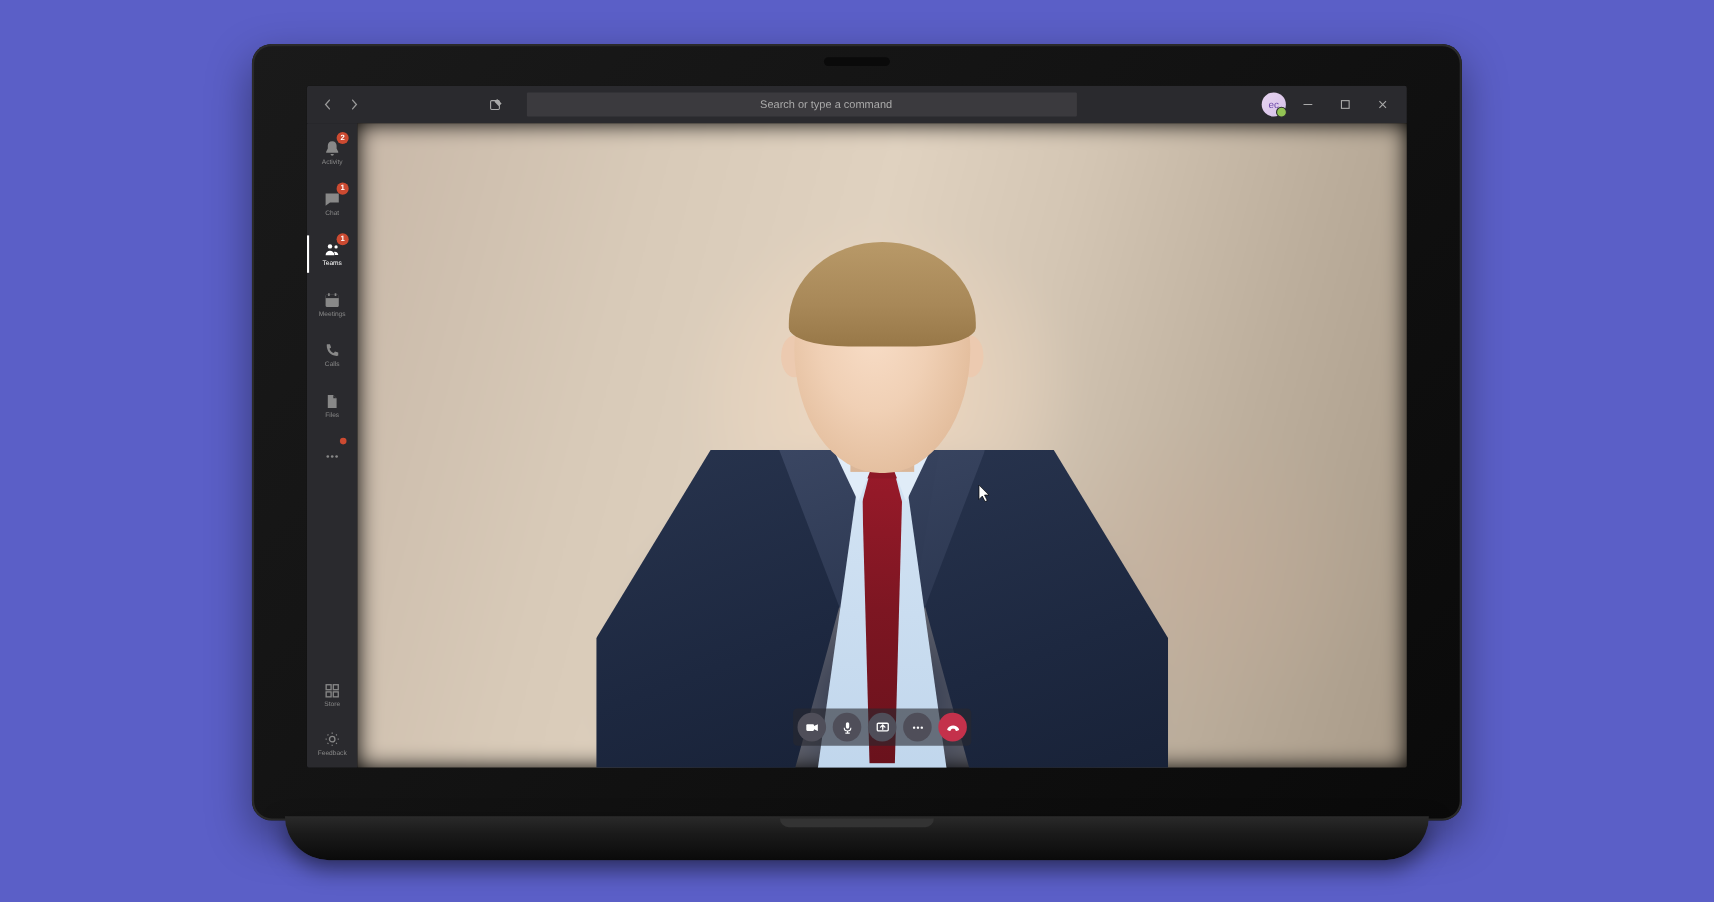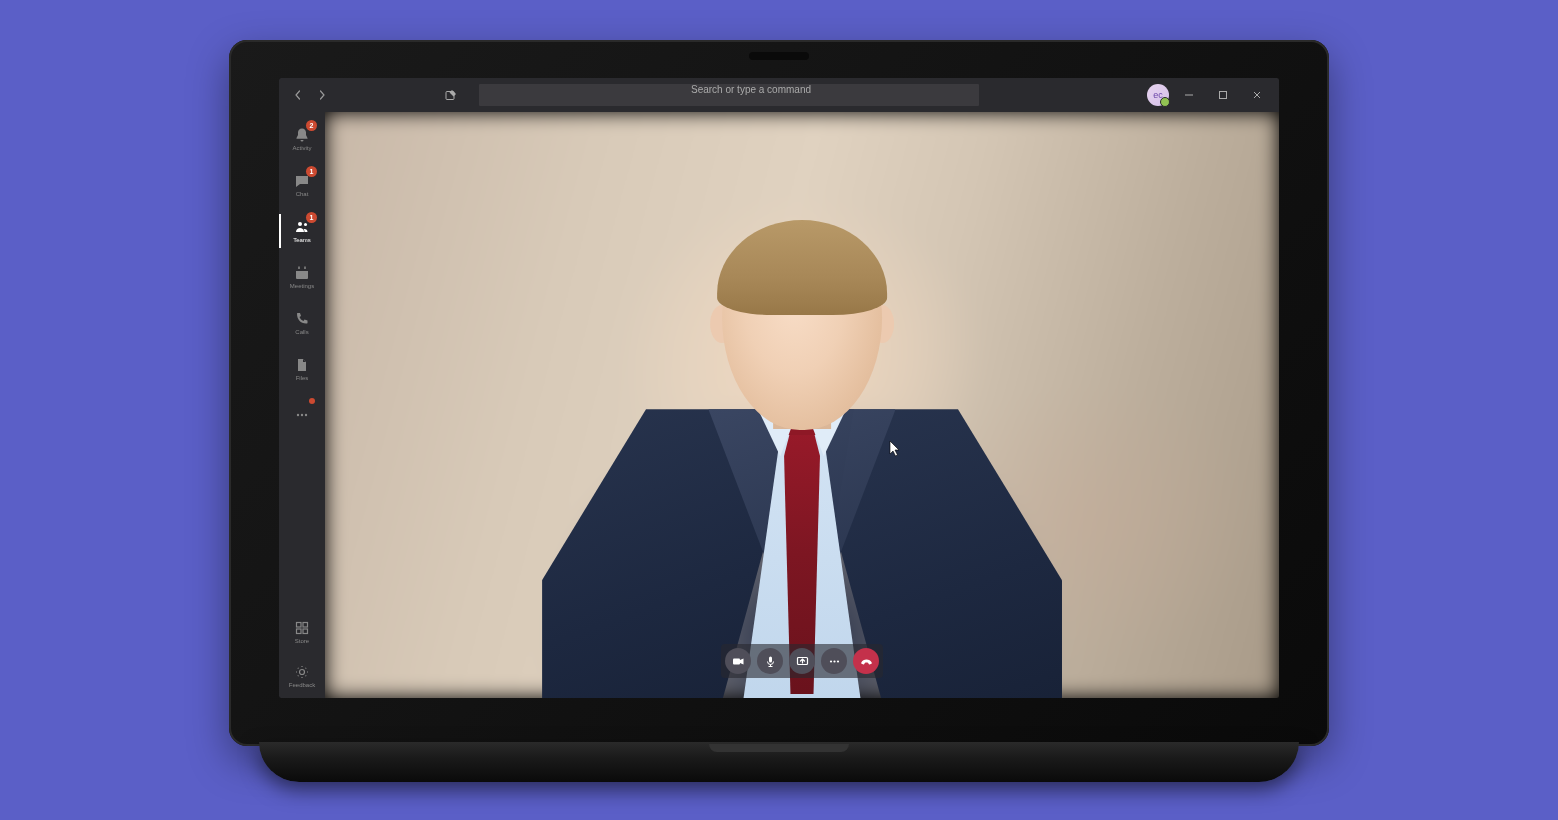--- a/index.html
+++ b/index.html
@@ -80,21 +80,21 @@
       display: flex; align-items: center; justify-content: center;
       color: #aaa; cursor: pointer;
       margin-left: 100px;
     }
     .search {
       flex: 1; max-width: 500px;
       margin-left: 10px;
       height: 22px;
       background: #3b3a3e;
       border-radius: 1px;
-      display: flex; justify-content: center;
+      display: flex; align-items: center; justify-content: center;
       color: #aaa; font-size: 10px;
       cursor: text;
       padding-left: 44px;
     }
     .title-right { margin-left: auto; display: flex; align-items: center; gap: 6px; }
     .avatar {
       width: 22px; height: 22px; border-radius: 50%;
       background: linear-gradient(135deg, #e8d4f0, #d4c0e8);
       position: relative; cursor: pointer;
       display: flex; align-items: center; justify-content: center;

